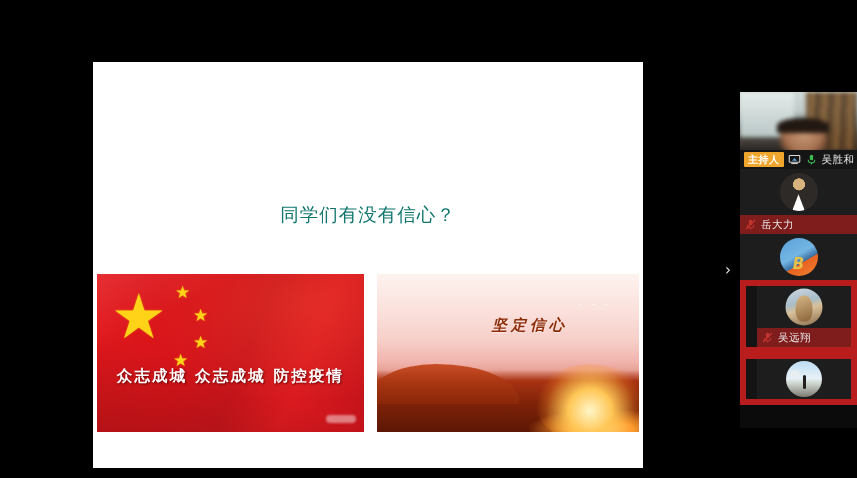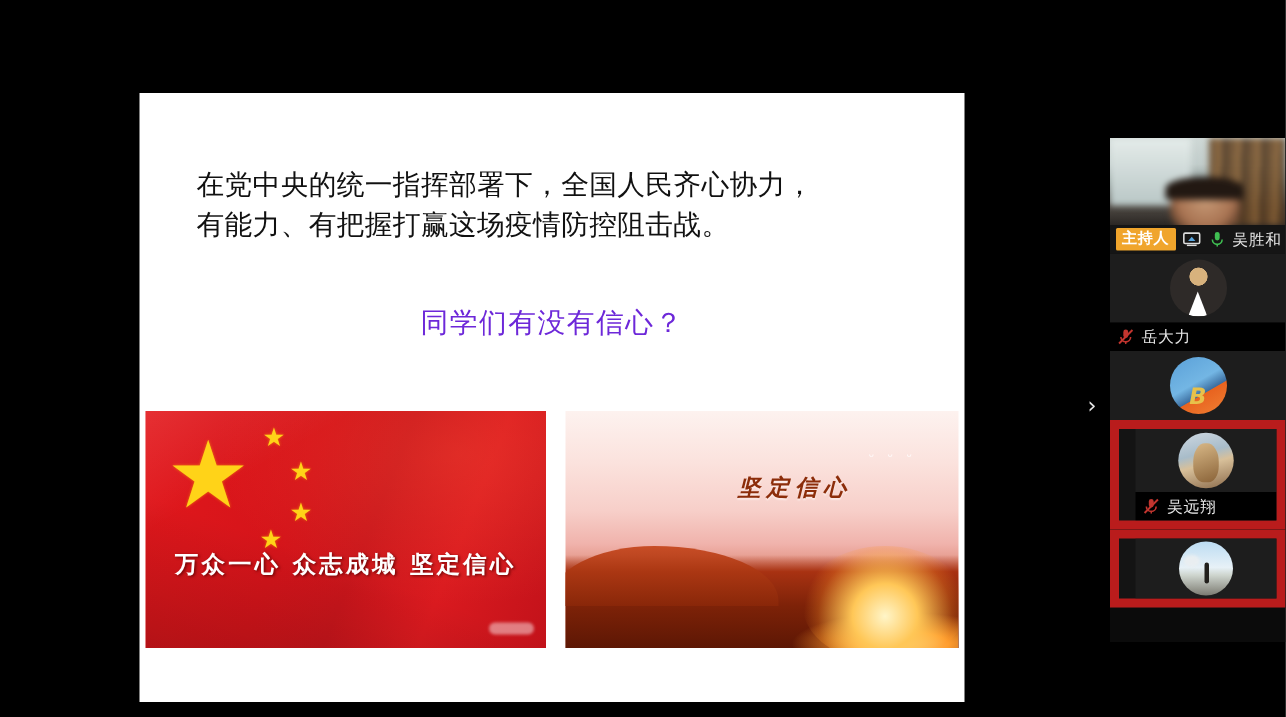--- a/index.html
+++ b/index.html
@@ -9,21 +9,21 @@
   #app { position:relative; width:857px; height:478px; background:#000; }
 
   
   #slide-area { position:absolute; left:0; top:0; width:740px; height:478px; background:#000; }
   #slide { position:absolute; left:93px; top:62px; width:550px; height:406px; background:#fff; }
 
   .slide-text-block { position:absolute; left:38px; top:48px; width:484px; }
   .slide-line { font-size:18.5px; line-height:27px; color:#111; letter-spacing:0.2px;
                 font-family:"DejaVu Sans","Liberation Sans",sans-serif; white-space:nowrap; }
   .slide-question { position:absolute; left:0; top:140px; width:550px; text-align:center;
-                    font-size:18.5px; color:#6d28d9; letter-spacing:1px; }
+                    font-size:18.5px; color:#0f766e; letter-spacing:1px; }
 
   
   .img-row { position:absolute; left:4px; top:212px; width:542px; height:160px; }
 
   
   .flag-img { position:absolute; left:0; top:0; width:267px; height:158px; overflow:hidden;
               background:linear-gradient(112deg,#e3181c 0%,#d4141a 38%,#c8151b 55%,#da1a1f 74%,#c2121a 100%); }
   .flag-sheen { position:absolute; inset:0;
               background:
                 linear-gradient(150deg, rgba(255,255,255,.10) 0%, rgba(255,255,255,0) 26%),
@@ -95,54 +95,50 @@
   .av-girl{ background:linear-gradient(165deg,#cfd9e2 0%,#a8bcc9 38%,#d8c09a 55%,#8a6a4a 100%); }
   .av-girl::after { content:""; position:absolute; left:28%; top:18%; width:46%; height:72%;
             border-radius:46% 46% 40% 40%; background:linear-gradient(160deg,#d8b887,#8a6338); }
   .av-beach{ background:linear-gradient(180deg,#bcdcf2 0%,#e7f1f7 48%,#cfd6cf 62%,#7c7b72 100%); }
   .av-beach::after { content:""; position:absolute; left:46%; top:40%; width:9%; height:38%;
             background:#22201c; border-radius:2px; }
   .av-beach::before { content:""; position:absolute; left:8%; top:26%; width:30%; height:22%;
             background:#e9eef1; border-radius:50%; filter:blur(1px); }
 
   
-  .namebar { position:relative; height:19px; background:#000000; display:flex; align-items:center;
+  .namebar { position:relative; height:19px; background:#7f1d1d; display:flex; align-items:center;
              padding-left:4px; gap:4px; }
   .namebar.host { background:#151515; }
   .host-badge { background:#f0a52c; color:#fff; font-size:10px; font-weight:bold;
                 padding:1px 4px; border-radius:1px; letter-spacing:0.5px; line-height:13px; }
   .nm { color:#e8e8e8; font-size:10.5px; letter-spacing:.5px; white-space:nowrap; }
   .ic { width:13px; height:13px; flex:0 0 13px; }
   .chev-down { color:#ededed; font-size:11px; margin-left:6px; cursor:pointer; }
 </style>
 </head>
 <body>
 
 <div id="app">
 
   <div id="slide-area">
     <div id="slide">
 
-      <div class="slide-text-block">
-        <div class="slide-line">在党中央的统一指挥部署下，全国人民齐心协力，</div>
-        <div class="slide-line">有能力、有把握打赢这场疫情防控阻击战。</div>
-      </div>
 
       <div class="slide-question">同学们有没有信心？</div>
 
       <div class="img-row">
 
         <div class="flag-img">
           <div class="flag-sheen"></div>
           <div class="star big">★</div>
           <div class="star s1">★</div>
           <div class="star s2">★</div>
           <div class="star s3">★</div>
           <div class="star s4">★</div>
-          <div class="flag-caption">万众一心  众志成城  坚定信心</div>
+          <div class="flag-caption">众志成城  众志成城  防控疫情</div>
           <div class="flag-blob"></div>
         </div>
 
         <div class="sun-img">
           <div class="sun-birds">ᵕ ᵕ ᵕ</div>
           <div class="sun-t1">坚定信心</div>
           <div class="sun-hills"></div>
           <div class="sun-hill2"></div>
           <div class="sun-glow"></div>
         </div>

